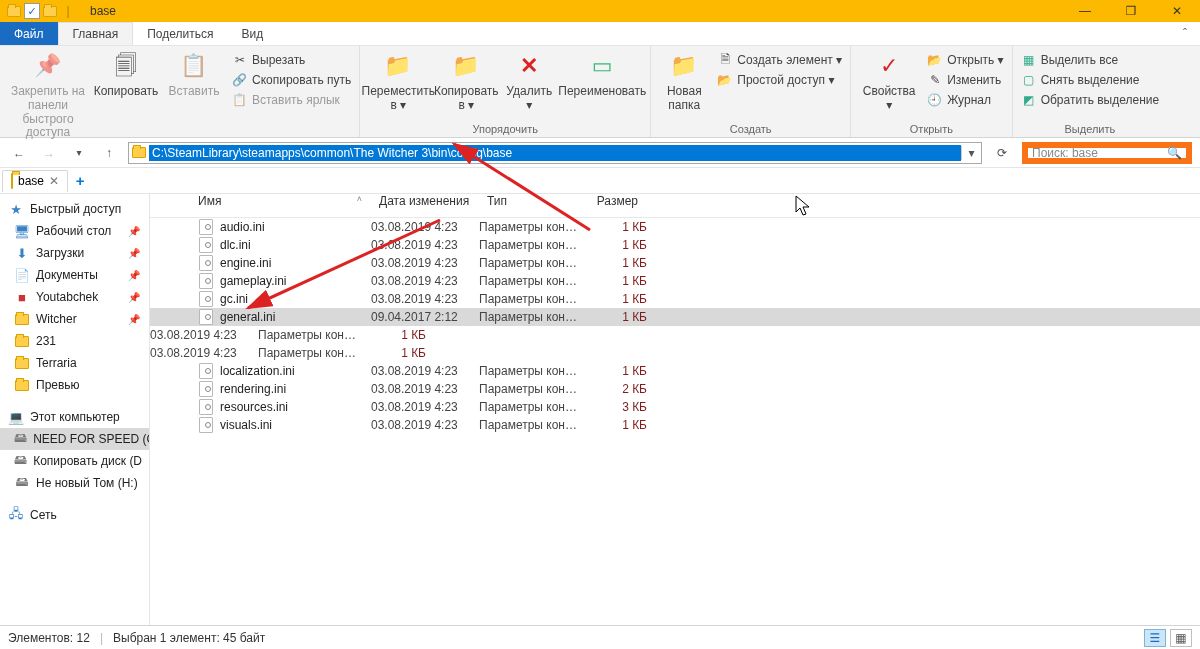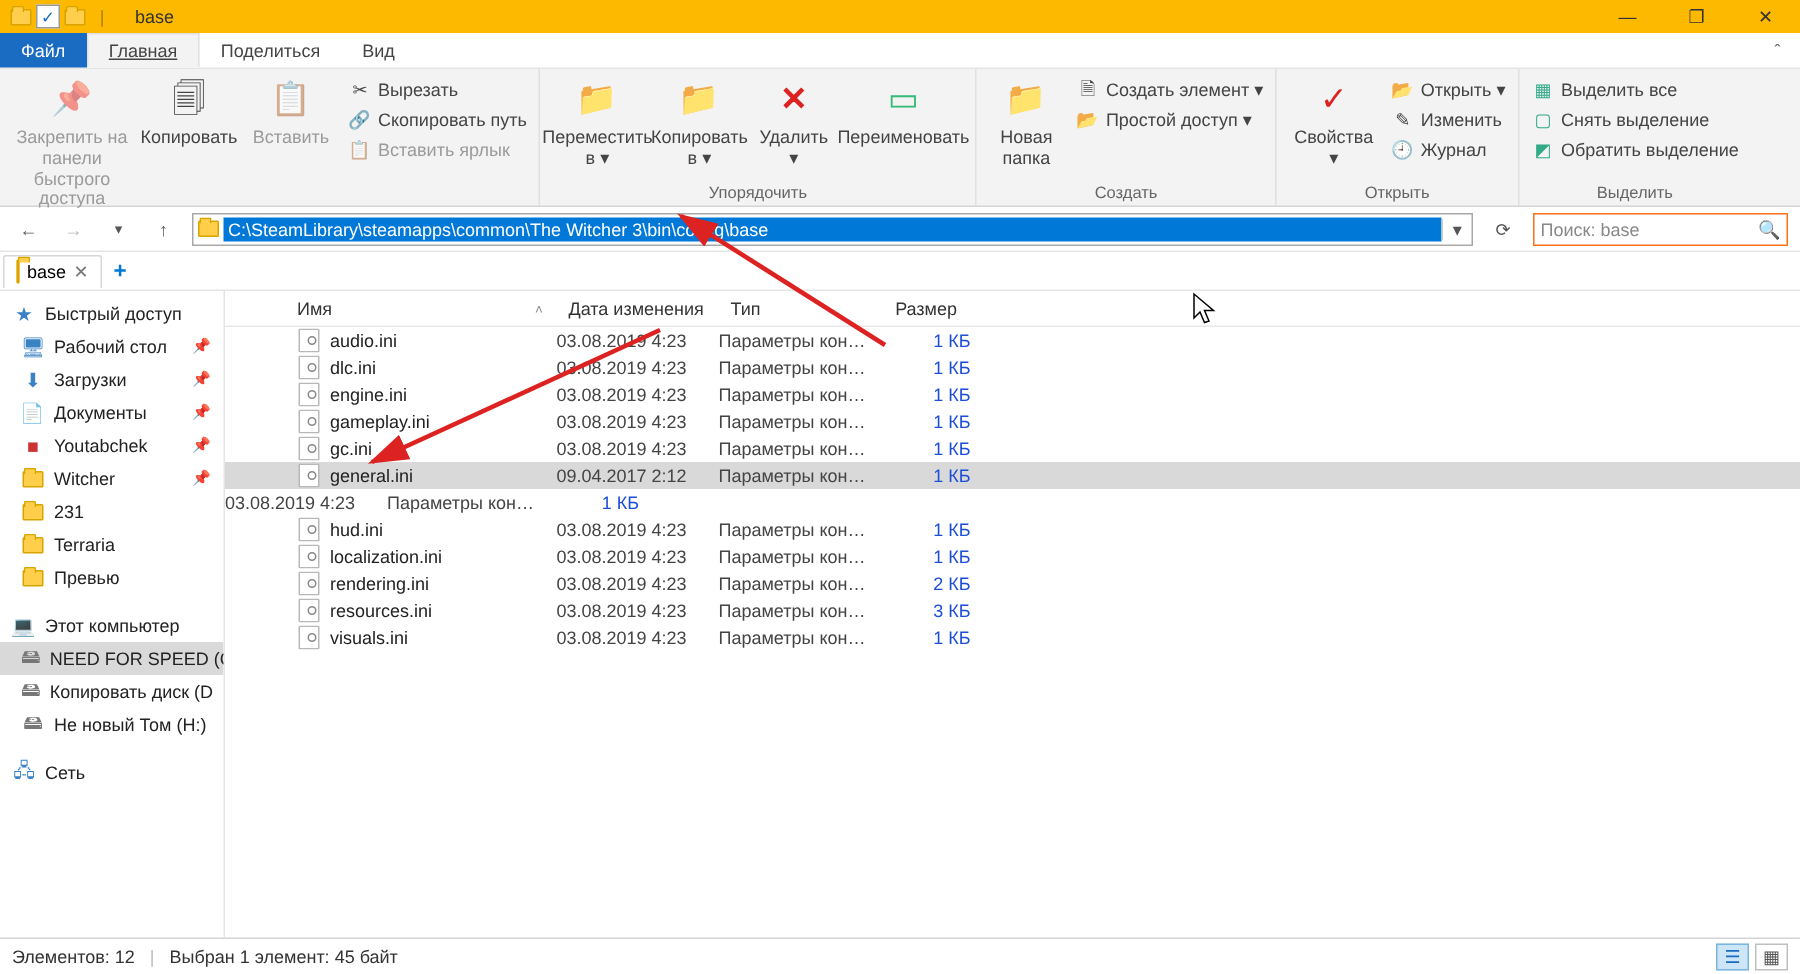--- a/index.html
+++ b/index.html
@@ -10,21 +10,21 @@
 .titlebar .tb-icons { display: flex; align-items: center; gap: 2px; padding: 0 6px; }
 .tb-glyph { width: 16px; height: 16px; display: inline-flex; align-items: center; justify-content: center; }
 .titlebar .tb-title { padding-left: 8px; color: #333; }
 .titlebar .tb-spacer { flex: 1; }
 .titlebar .wbtn { width: 46px; height: 22px; display: flex; align-items: center; justify-content: center; color: #333; }
 
 
 .ribbon-tabs { height: 24px; display: flex; align-items: stretch; background: #fff; border-bottom: 1px solid #e5e5e5; }
 .ribbon-tabs .file-tab { background: #1a6bc2; color: #fff; padding: 0 14px; display: flex; align-items: center; }
 .ribbon-tabs .tab { padding: 0 14px; display: flex; align-items: center; color: #444; }
-.ribbon-tabs .tab.active { background: #f3f3f3; border: 1px solid #e0e0e0; border-bottom-color: #f3f3f3; text-decoration: underline; }
+.ribbon-tabs .tab.active { background: #f3f3f3; border: 1px solid #e0e0e0; border-bottom-color: #f3f3f3; }
 .ribbon-tabs .flex { flex: 1; }
 .ribbon-tabs .chev { width: 30px; display:flex; align-items:center; justify-content:center; color:#666; }
 
 
 .ribbon { height: 92px; background: #f3f3f3; border-bottom: 1px solid #d4d4d4; display: flex; }
 .rgroup { border-right: 1px solid #e0e0e0; padding: 4px 8px 2px; display: flex; flex-direction: column; }
 .rgroup .gbody { flex: 1; display: flex; align-items: flex-start; gap: 8px; }
 .rgroup .gtitle { text-align: center; color: #666; font-size: 11px; padding-top: 2px; }
 .bigbtn { display: flex; flex-direction: column; align-items: center; justify-content: flex-start; width: 60px; color: #444; text-align: center; line-height: 1.15; gap: 3px; }
 .bigbtn.wide { width: 80px; }
@@ -37,53 +37,53 @@
 .disabled .bicon, .disabled .sicon { opacity: .55; }
 
 
 .addrbar { height: 30px; display:flex; align-items:center; gap: 8px; padding: 0 8px; border-bottom: 1px solid #e5e5e5; }
 .navbtn { width:22px; height:22px; display:flex; align-items:center; justify-content:center; color:#555; border-radius:2px; }
 .addrfield { flex:1; height:22px; border:1px solid #a8a8a8; display:flex; align-items:center; background:#fff; }
 .addrfield .foldericon { width:20px; display:flex; align-items:center; justify-content:center; }
 .addrfield .pathtxt { flex:1; padding: 1px 3px; background:#0078d7; color:#fff; white-space:nowrap; overflow:hidden; }
 .addrfield .ddl { width:20px; border-left:1px solid #ccc; display:flex; align-items:center; justify-content:center; color:#555; }
 .refresh { width:24px; height:22px; display:flex; align-items:center; justify-content:center; color:#555; }
-.searchbox { width:170px; height:22px; border:1px solid #f97316; display:flex; align-items:center; padding: 0 4px; color:#888; }
+.searchbox { width:170px; height:22px; border:6px solid #f97316; display:flex; align-items:center; padding: 0 4px; color:#888; }
 .searchbox .sflex { flex:1; }
 
 
 .foldertabs { height: 26px; display:flex; align-items:center; border-bottom:1px solid #e5e5e5; padding-left: 2px; gap:2px; }
 .ftab { height:22px; border:1px solid #d6d6d6; border-bottom:none; padding: 0 8px; display:flex; align-items:center; gap:5px; border-radius: 2px 2px 0 0; background:#fff; }
 .ftab .x { color:#777; }
 .newtab { width:20px; height:20px; display:flex; align-items:center; justify-content:center; color:#0078d7; font-size:15px; font-weight:bold; }
 
 
 .bodyrow { position:absolute; top: 194px; bottom: 24px; left:0; right:0; display:flex; }
 .nav { width:150px; border-right:1px solid #e5e5e5; padding: 4px 0; overflow:hidden; }
 .navitem { display:flex; align-items:center; gap:6px; padding: 3px 8px 3px 14px; color:#222; white-space:nowrap; }
 .navitem.head { padding-left: 8px; }
 .navitem .pin { color:#888; font-size:10px; margin-left:auto; }
 .navitem .nicon { width:16px; height:16px; display:inline-flex; align-items:center; justify-content:center; font-size: 13px; }
 .navsep { height: 10px; }
 
 .filepane { flex:1; position:relative; }
 .cols { display:flex; border-bottom: 1px solid #e8e8e8; color:#333; height: 24px; align-items:center; }
-.ch { padding: 0 8px; display:flex; align-items:center; gap:6px; height: 100%; border-right: 1px solid transparent; }
+.ch { padding: 0 8px; display:flex; gap:6px; height: 100%; border-right: 1px solid transparent; }
 .ch.name { width: 221px; padding-left: 48px; }
 .ch.date { width: 108px; }
 .ch.type { width: 101px; }
 .ch.size { width: 67px; justify-content:flex-end; text-align:right; }
 
 .rows { }
 .row { display:flex; align-items:center; height: 18px; font-size: 12px; color:#222; }
 .row.sel { background:#d9d9d9; }
 .row .c-name { width: 221px; padding-left: 48px; display:flex; align-items:center; gap:6px; overflow:hidden; white-space:nowrap; }
 .row .c-date { width: 108px; color:#444; }
 .row .c-type { width: 101px; color:#444; overflow:hidden; white-space:nowrap; text-overflow:ellipsis; }
-.row .c-size { width: 67px; text-align:right; color:#1d4ed8; }
+.row .c-size { width: 67px; text-align:right; color:#7f1d1d; }
 .fileicon { width:16px; height:16px; display:inline-flex; align-items:center; justify-content:center; }
 
 
 .status { position:absolute; bottom:0; left:0; right:0; height:24px; border-top:1px solid #d4d4d4; display:flex; align-items:center; padding: 0 8px; font-size:12px; color:#333; background:#fff; }
 .status .sep { color:#bbb; margin: 0 10px; }
 .status .flex { flex:1; }
 .viewbtn { width:22px; height:18px; border:1px solid #bfbfbf; margin-left:4px; display:flex; align-items:center; justify-content:center; color:#555; }
 .viewbtn.active { background:#cde6f7; border-color:#7ab5e0; color:#1a6bc2; }
 
 
@@ -435,26 +435,20 @@
           <div class="c-date">09.04.2017 2:12</div>
           <div class="c-type">Параметры конф...</div>
           <div class="c-size">1 КБ</div>
         </div>
         <div class="row">
           <div class="c-date">03.08.2019 4:23</div>
           <div class="c-type">Параметры конф...</div>
           <div class="c-size">1 КБ</div>
         </div>
         <div class="row">
-          <div class="c-name">
-            <span class="fileicon">
-              <span class="ini-glyph"></span>
-            </span>
-            <span>hud.ini</span>
-          </div>
           <div class="c-date">03.08.2019 4:23</div>
           <div class="c-type">Параметры конф...</div>
           <div class="c-size">1 КБ</div>
         </div>
         <div class="row">
           <div class="c-name">
             <span class="fileicon">
               <span class="ini-glyph"></span>
             </span>
             <span>localization.ini</span>

